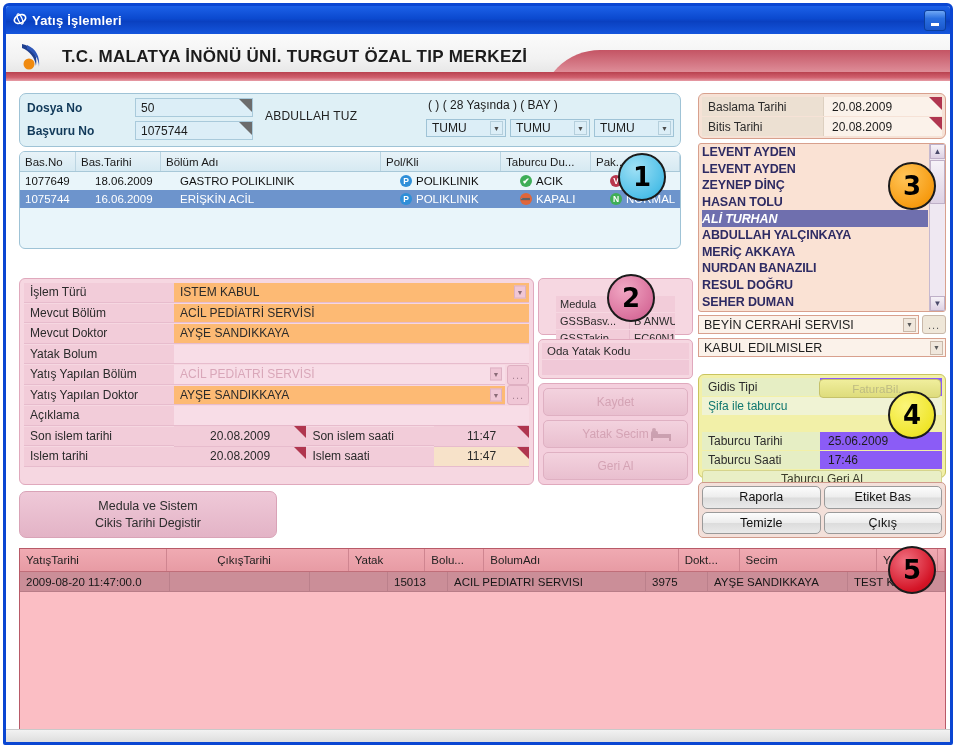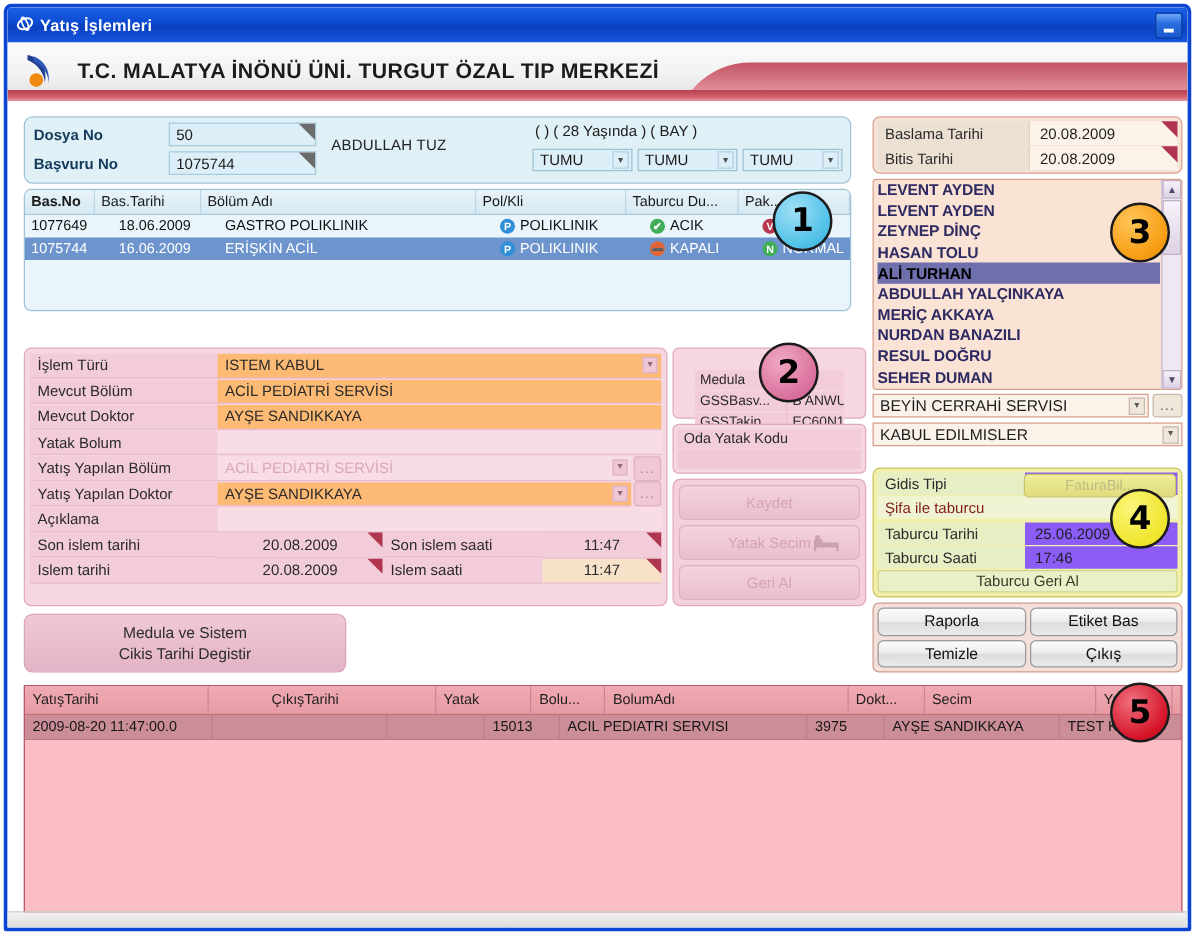--- a/index.html
+++ b/index.html
@@ -448,21 +448,22 @@
     height: 16.6px;
     font-size: 12.5px;
     font-weight: bold;
     color: #2e2b63;
     display: flex; align-items: center;
     white-space: nowrap;
     letter-spacing: -0.1px;
   }
   .nl-item.sel {
     background: #6f6fae;
-    color: #000000;
+    color: #ffffff;
+    font-style: italic;
   }
   .nl-scroll {
     position: absolute;
     right: 0; top: 0; width: 16px; bottom: 0;
     background: #efe8f2;
     border-left: 1px solid #c6b9cf;
     box-sizing: border-box;
   }
   .nl-arrow {
     height: 15px; width: 100%;
@@ -538,24 +539,24 @@
     flex: 1;
     background: #8b5cf6;
     font-size: 12px; color: #1d1d1d;
     display:flex;align-items:center;padding-left:8px;
     box-sizing:border-box;
     position: relative;
   }
   .y-full {
     width: 100%;
     background: #f0f3d4;
-    font-size: 12px; color: #7f1d1d;
+    font-size: 12px; color: #0f766e;
     display:flex;align-items:center;padding-left:6px;
     box-sizing:border-box;
-    height: 18px; margin-bottom: 3px;
+    height: 18px; margin-bottom: 17px;
   }
   .fatura-btn {
     position: absolute;
     right: 4px; top: 4px;
     width: 120px; height: 17px;
     background: linear-gradient(180deg,#f0ee9c 0%, #dedc7c 100%);
     border: 1px solid #c6c26a;
     border-radius: 4px;
     font-size: 11.5px; color: #bdbb83;
     display:flex;align-items:center;justify-content:center;
@@ -715,21 +716,21 @@
           </span>
           <span class="combo-blue" style="width:80px;">
             <span>TUMU</span>
             <span class="combo-arrow">▼</span>
           </span>
         </div>
       </div>
 
       <div class="panel apps-grid">
         <div class="ag-head">
-          <span class="c" style="width:56px;font-weight:bold;">Bas.No</span>
+          <span class="c" style="width:56px;">Bas.No</span>
           <span class="c" style="width:85px;">Bas.Tarihi</span>
           <span class="c" style="width:220px;">Bölüm Adı</span>
           <span class="c" style="width:120px;">Pol/Kli</span>
           <span class="c" style="width:90px;">Taburcu Du...</span>
           <span class="c" style="flex:1;">Pak...</span>
         </div>
 
         <div class="ag-row alt">
           <span class="c" style="width:70px;">1077649</span>
           <span class="c" style="width:85px;">18.06.2009</span>

